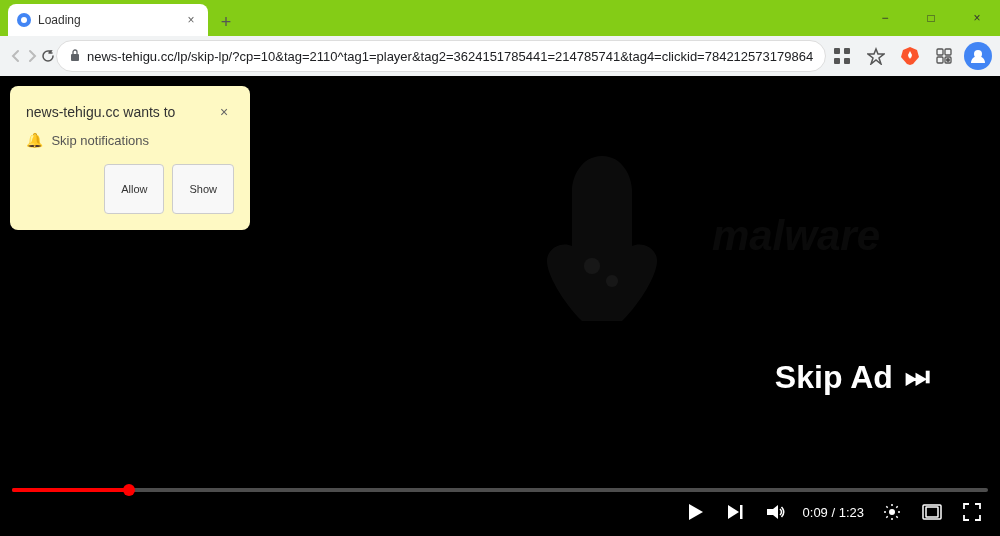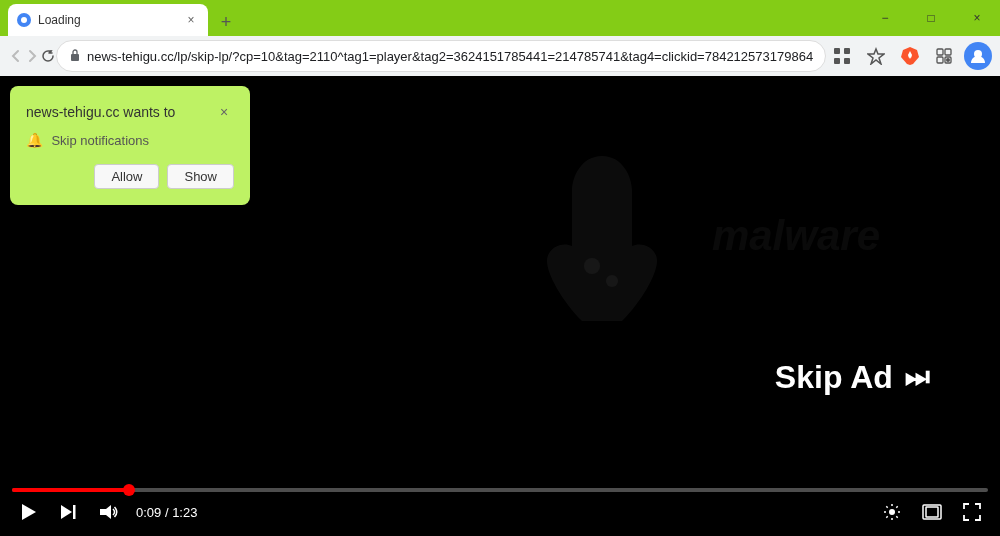--- a/index.html
+++ b/index.html
@@ -243,20 +243,21 @@
     .video-controls {
       position: absolute;
       bottom: 0;
       left: 0;
       right: 0;
       background: linear-gradient(transparent, rgba(0,0,0,0.7));
       padding: 8px 12px;
       display: flex;
       flex-direction: column;
       gap: 4px;
+      align-items: flex-end;
     }
 
     .progress-bar-container {
       width: 100%;
       height: 4px;
       background: rgba(255,255,255,0.3);
       border-radius: 2px;
       position: relative;
       cursor: pointer;
     }
@@ -307,21 +308,21 @@
       display: flex;
       align-items: center;
       gap: 8px;
     }
 
     
     .notification-popup {
       position: absolute;
       top: 10px;
       left: 10px;
-      background: #bef264;
+      background: #fef9c3;
       border-radius: 8px;
       padding: 16px;
       width: 240px;
       box-shadow: 0 4px 12px rgba(0,0,0,0.2);
       z-index: 100;
     }
 
     .popup-header {
       display: flex;
       align-items: center;
@@ -361,23 +362,23 @@
       color: #555;
     }
 
     .popup-buttons {
       display: flex;
       gap: 8px;
       justify-content: flex-end;
     }
 
     .popup-btn {
-      padding: 4px 16px;
+      padding: 18px 16px;
       border-radius: 4px;
-      font-size: 13px;
+      font-size: 11px;
       cursor: pointer;
       border: 1px solid #ccc;
       background: #f8f8f8;
       color: #333;
     }
   </style>
 </head>
 <body>
 
 <div class="chrome-frame">

